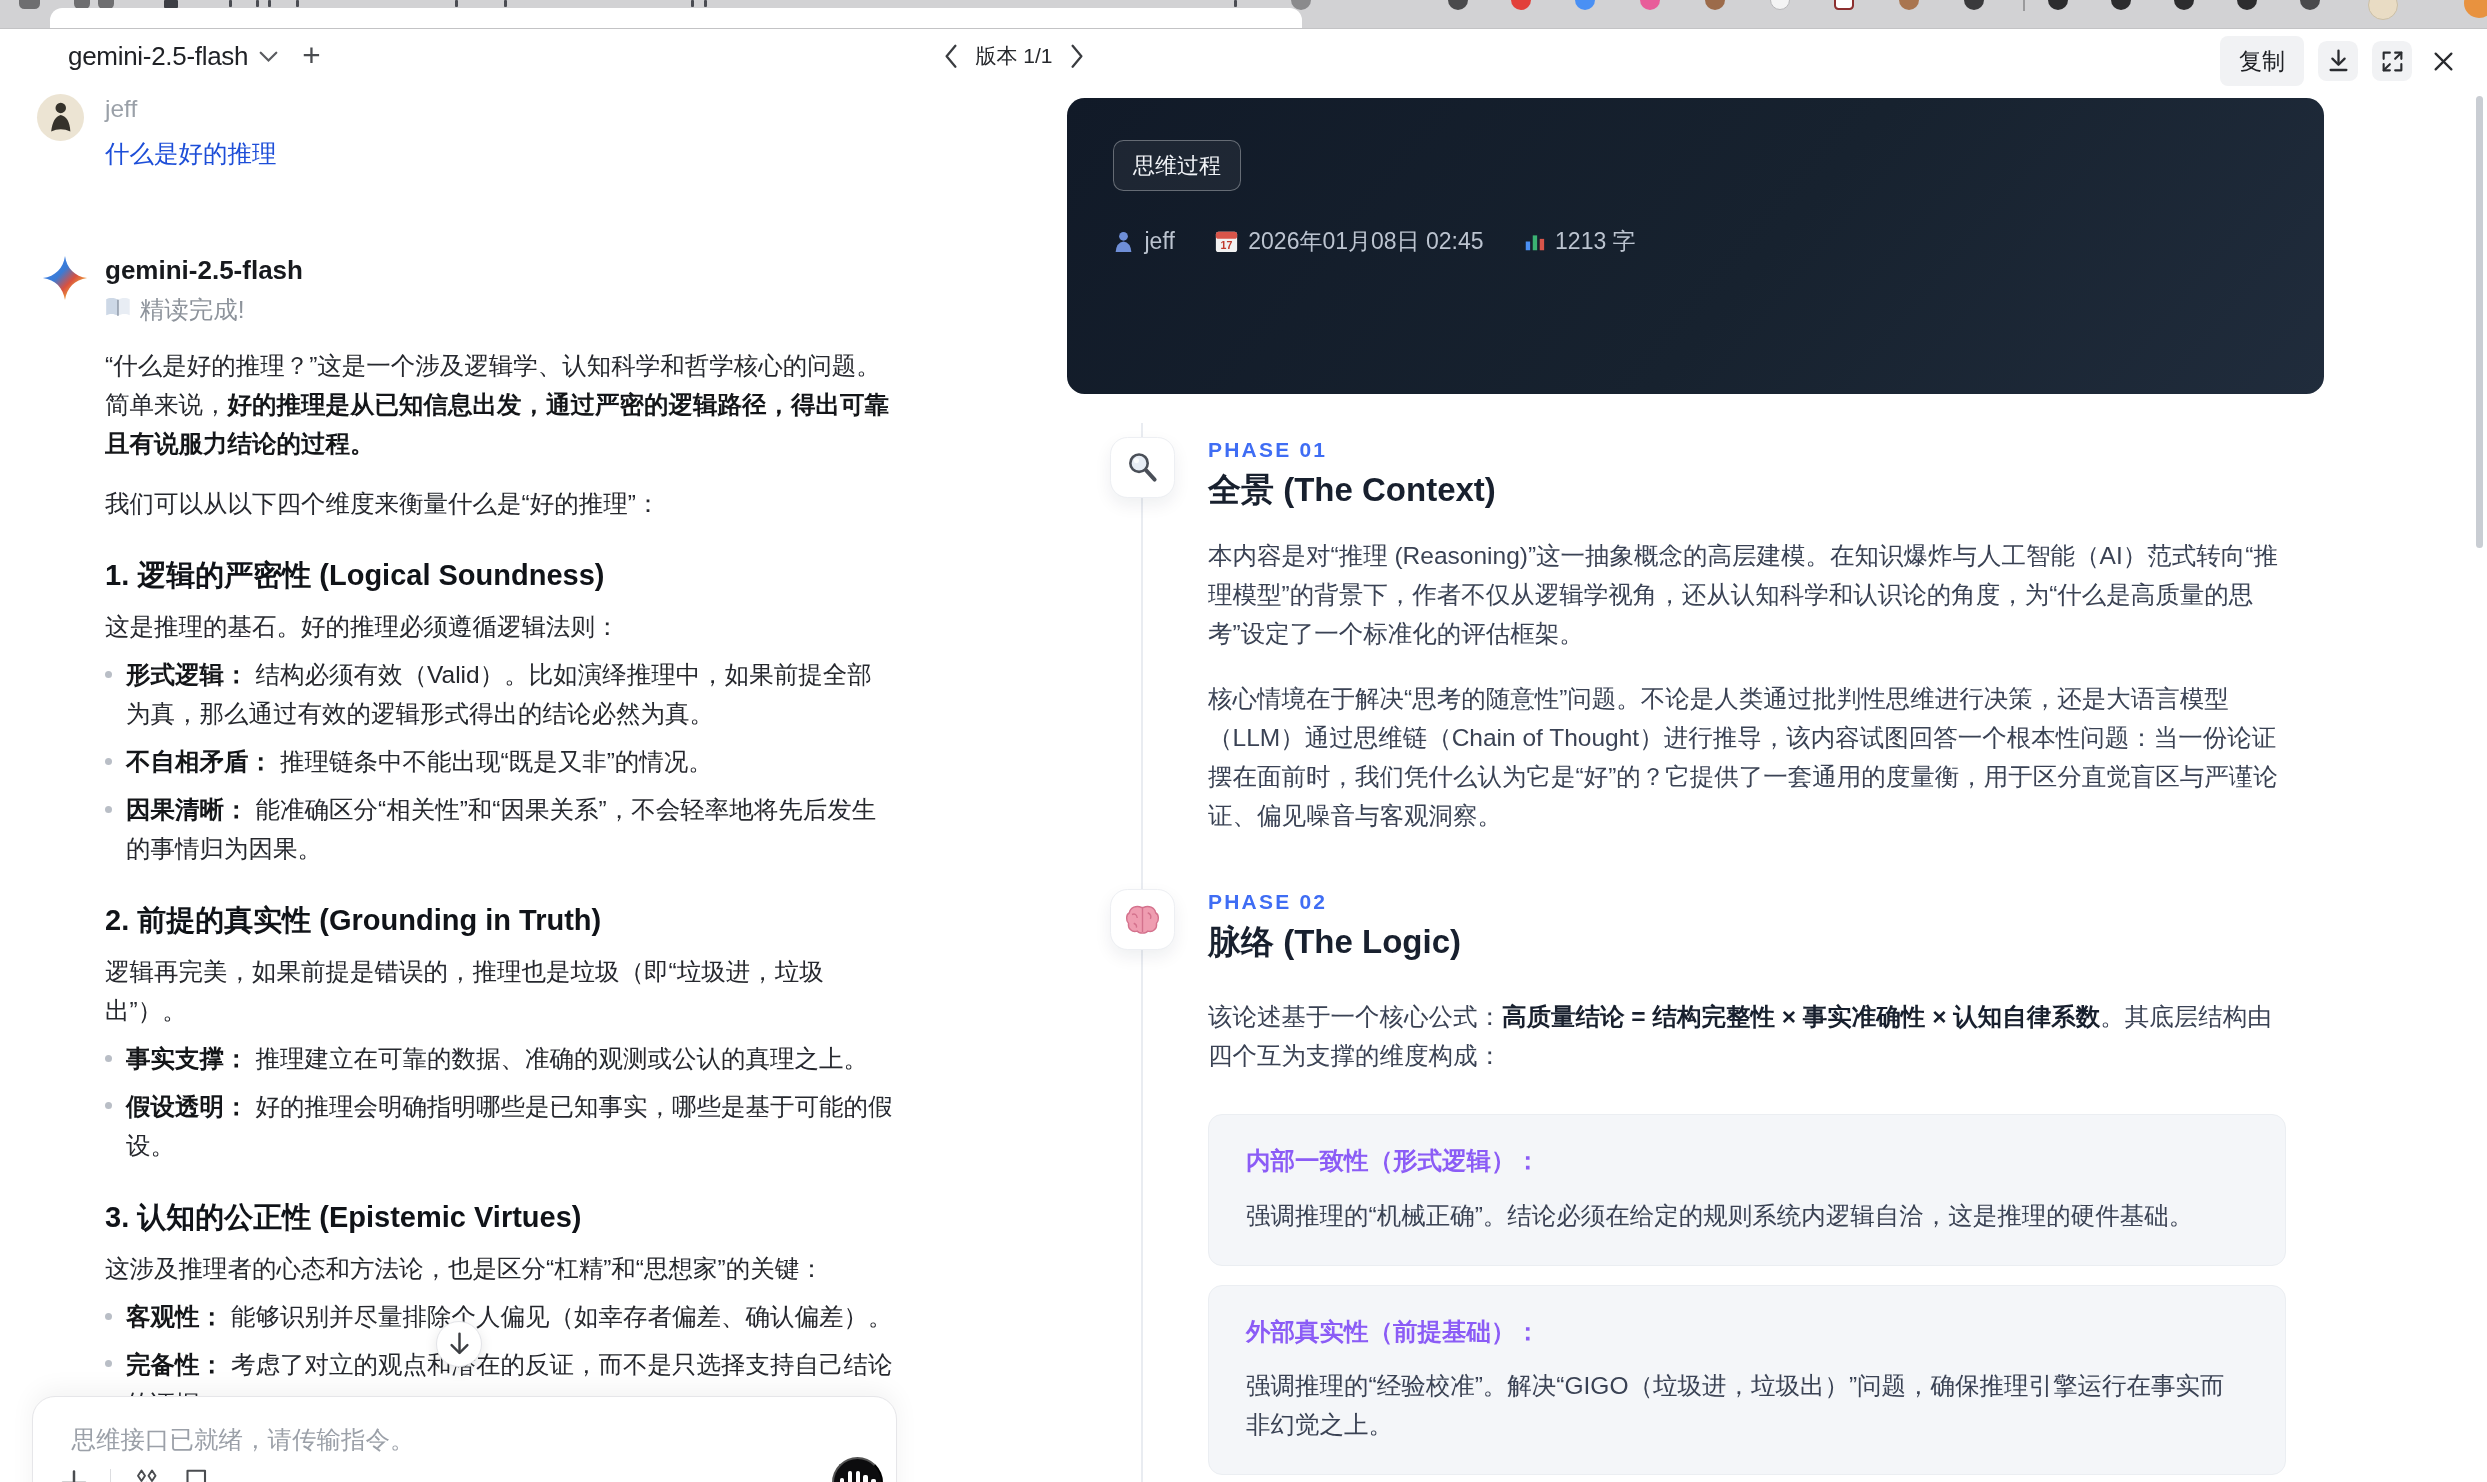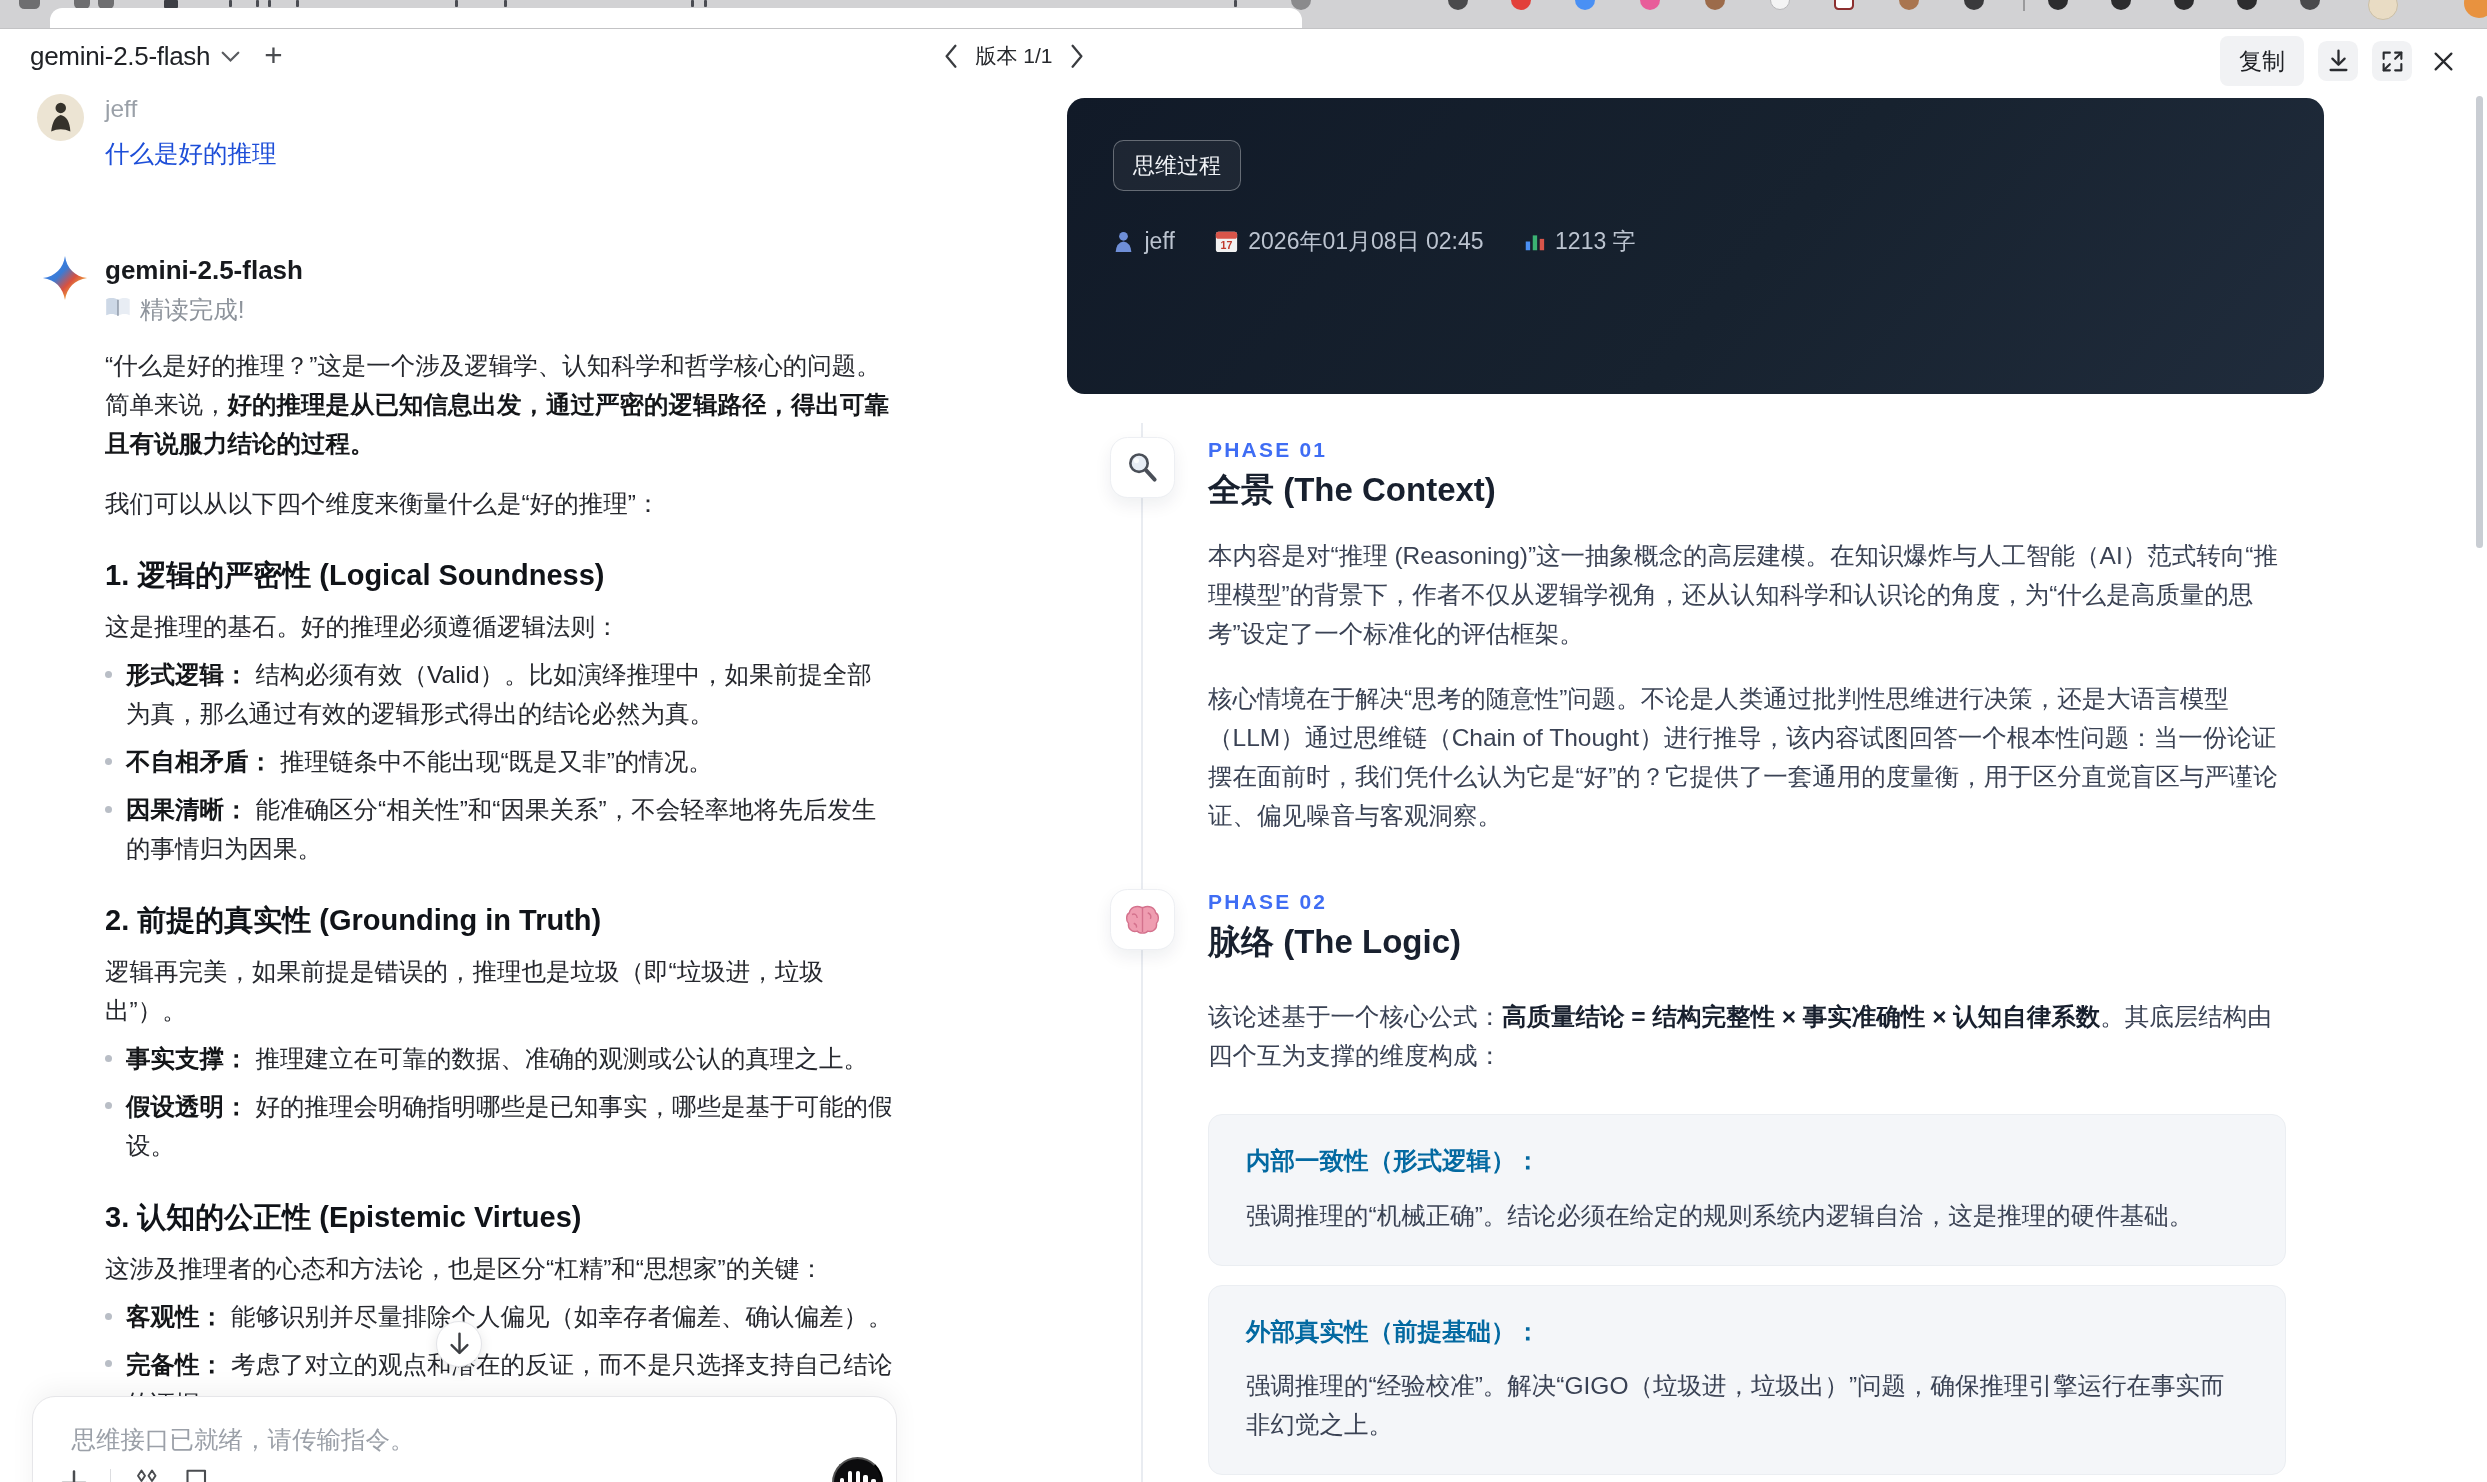--- a/index.html
+++ b/index.html
@@ -19,21 +19,21 @@
   .ext-avatar { position:absolute; top:-10.5px; width:30px; height:30px; border-radius:50%;
     background:#e9dcc4; border:0.9px solid #cbbfa6; }
   .ext-edge { position:absolute; top:-12.3px; right:-7px; width:30px; height:30px; border-radius:50%; background:#e8923f; }
   .strip-divider { position:absolute; top:-5.3px; width:1.8px; height:15.8px; background:#9a9a9c; }
 
   
   .app { position:absolute; top:29px; left:0; right:0; bottom:0; background:#fff; }
 
   
   .chat-panel { position:absolute; left:0; top:0; width:1116px; height:100%;
-    border-right:0.9px solid #e8e8ea; overflow:hidden; background:#fff; }
+    border-right:0.9px solid #e8e8ea; overflow:hidden; background:#fff;padding-left:38px; }
   .chat-header { height:54px; display:flex; align-items:center; padding:0 23px 0 30px; }
   .model-select { display:flex; align-items:center; gap:10.5px; cursor:pointer; }
   .model-name { font-size:26px; font-weight:500; color:#202226; letter-spacing:-0.3px; }
   .chev-down { margin-top:3.5px; }
   .new-chat { font-size:31.5px; color:#4a4c50; margin-left:24.5px; line-height:1; font-weight:300; }
   .chat-header .spacer { flex:1; }
   .hdr-icon { margin-left:30px; display:flex; align-items:center; color:#5a5c60; }
   .avatar-sm { width:39px; height:39px; border-radius:50%; background:#ece4d3; margin-left:26px;
     display:flex; align-items:center; justify-content:center; overflow:hidden; }
 
@@ -113,21 +113,21 @@
   .phase-label { font-size:21px; font-weight:700; color:#3f6df4; letter-spacing:2.2px; line-height:26px; }
   .phase-title { font-size:33px; font-weight:700; color:#18202e; margin-top:7px; line-height:40px; }
   .phase-body p { font-size:24.5px; line-height:39px; color:#3a4254; margin-top:26px; }
   .phase-body p.formula { margin-top:35px; }
   .phase-body p b { font-weight:700; color:#18202e; }
 
   .dim-cards { margin-top:39px; }
   .dim-card { background:#f4f6f9; border:0.9px solid #ebeef2; border-radius:14px;
     padding:28px 37px 30px; margin-top:19px; }
   .dim-card:first-child { margin-top:0; }
-  .dim-title { font-size:24.5px; font-weight:700; color:#0369a1; line-height:35px; }
+  .dim-title { font-size:24.5px; font-weight:700; color:#8b5cf6; line-height:35px; }
   .dim-body { font-size:24.5px; line-height:39px; color:#3a4254; margin-top:17.5px; }
 
   .v-scrollbar { position:absolute; right:4.4px; top:67px; width:7px; height:452px;
     border-radius:3.5px; background:#c9cdd3; z-index:9; }
 </style>
 </head>
 <body>
 
 <div class="browser-strip">
   <div class="strip-glyph" style="left:19px;"></div>

